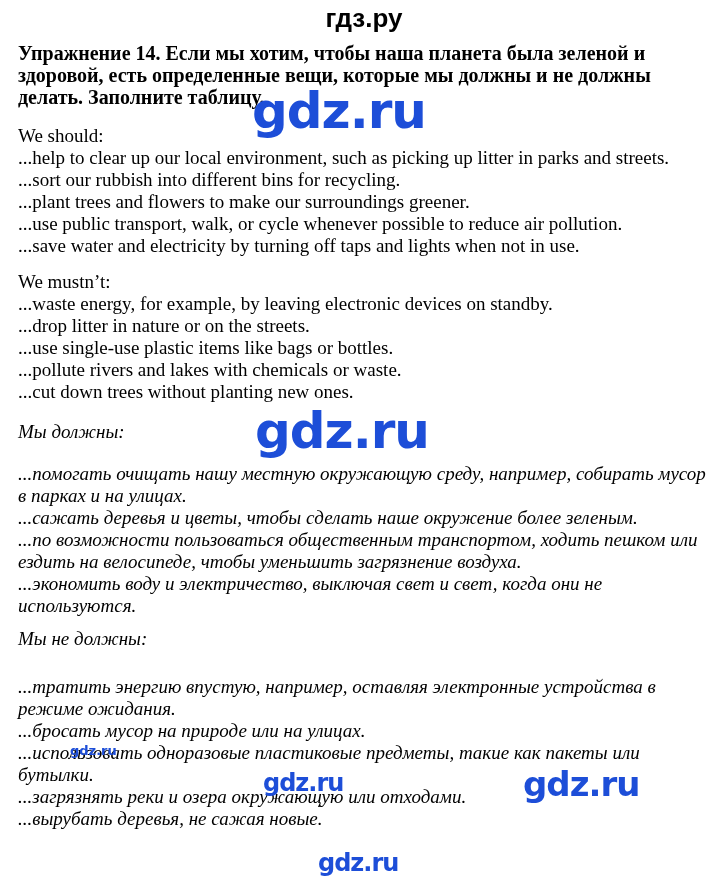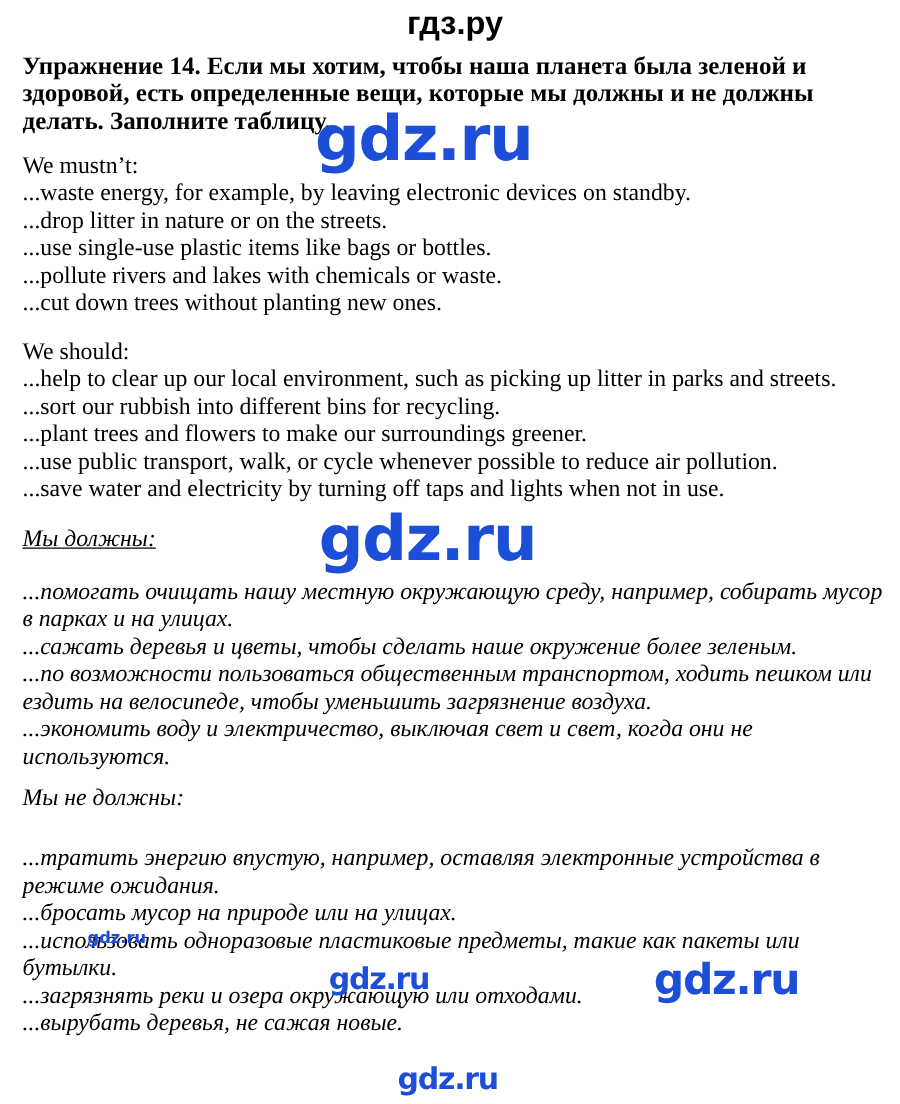--- a/index.html
+++ b/index.html
@@ -30,21 +30,21 @@
     font-weight: 700;
     font-size: 20px;
     line-height: 22px;
   }
   .heading { font-weight: 400; }
   .item { margin: 0; }
   section { margin: 0; }
   #en-should .heading { margin-top: 17px; }
   #en-mustnt .heading { margin-top: 14px; }
   .ru { font-style: italic; }
-  #ru-should .heading { margin-top: 18px; text-decoration: underline; }
+  #ru-should .heading { margin-top: 18px; }
   #ru-should .item:first-of-type { margin-top: 20px; font-style: italic; }
   #ru-mustnt .heading { margin-top: 11px; }
   #ru-mustnt .item:first-of-type { margin-top: 26px; }
   .wm {
     position: absolute;
     font-family: "DejaVu Sans", sans-serif;
     font-weight: 700;
     line-height: 1;
     color: #1d4ed8;
     letter-spacing: -1px;
@@ -60,36 +60,36 @@
 </style>
 </head>
 <body>
 
 <div class="page">
 
   <div class="site-header">гдз.ру</div>
 
   <p class="exercise-title">Упражнение 14. Если мы хотим, чтобы наша планета была зеленой и здоровой, есть определенные вещи, которые мы должны и не должны делать. Заполните таблицу.</p>
 
+  <section id="en-should">
+    <div class="heading">We should:</div>
+    <p class="item">...help to clear up our local environment, such as picking up litter in parks and streets.</p>
+    <p class="item">...sort our rubbish into different bins for recycling.</p>
+    <p class="item">...plant trees and flowers to make our surroundings greener.</p>
+    <p class="item">...use public transport, walk, or cycle whenever possible to reduce air pollution.</p>
+    <p class="item">...save water and electricity by turning off taps and lights when not in use.</p>
+  </section>
+
   <section id="en-mustnt">
     <div class="heading">We mustn’t:</div>
     <p class="item">...waste energy, for example, by leaving electronic devices on standby.</p>
     <p class="item">...drop litter in nature or on the streets.</p>
     <p class="item">...use single-use plastic items like bags or bottles.</p>
     <p class="item">...pollute rivers and lakes with chemicals or waste.</p>
     <p class="item">...cut down trees without planting new ones.</p>
-  </section>
-
-  <section id="en-should">
-    <div class="heading">We should:</div>
-    <p class="item">...help to clear up our local environment, such as picking up litter in parks and streets.</p>
-    <p class="item">...sort our rubbish into different bins for recycling.</p>
-    <p class="item">...plant trees and flowers to make our surroundings greener.</p>
-    <p class="item">...use public transport, walk, or cycle whenever possible to reduce air pollution.</p>
-    <p class="item">...save water and electricity by turning off taps and lights when not in use.</p>
   </section>
 
   <section id="ru-should" class="ru">
     <div class="heading">Мы должны:</div>
     <p class="item">...помогать очищать нашу местную окружающую среду, например, собирать мусор в парках и на улицах.</p>
     <p class="item">...сажать деревья и цветы, чтобы сделать наше окружение более зеленым.</p>
     <p class="item">...по возможности пользоваться общественным транспортом, ходить пешком или ездить на велосипеде, чтобы уменьшить загрязнение воздуха.</p>
     <p class="item">...экономить воду и электричество, выключая свет и свет, когда они не используются.</p>
   </section>
 

